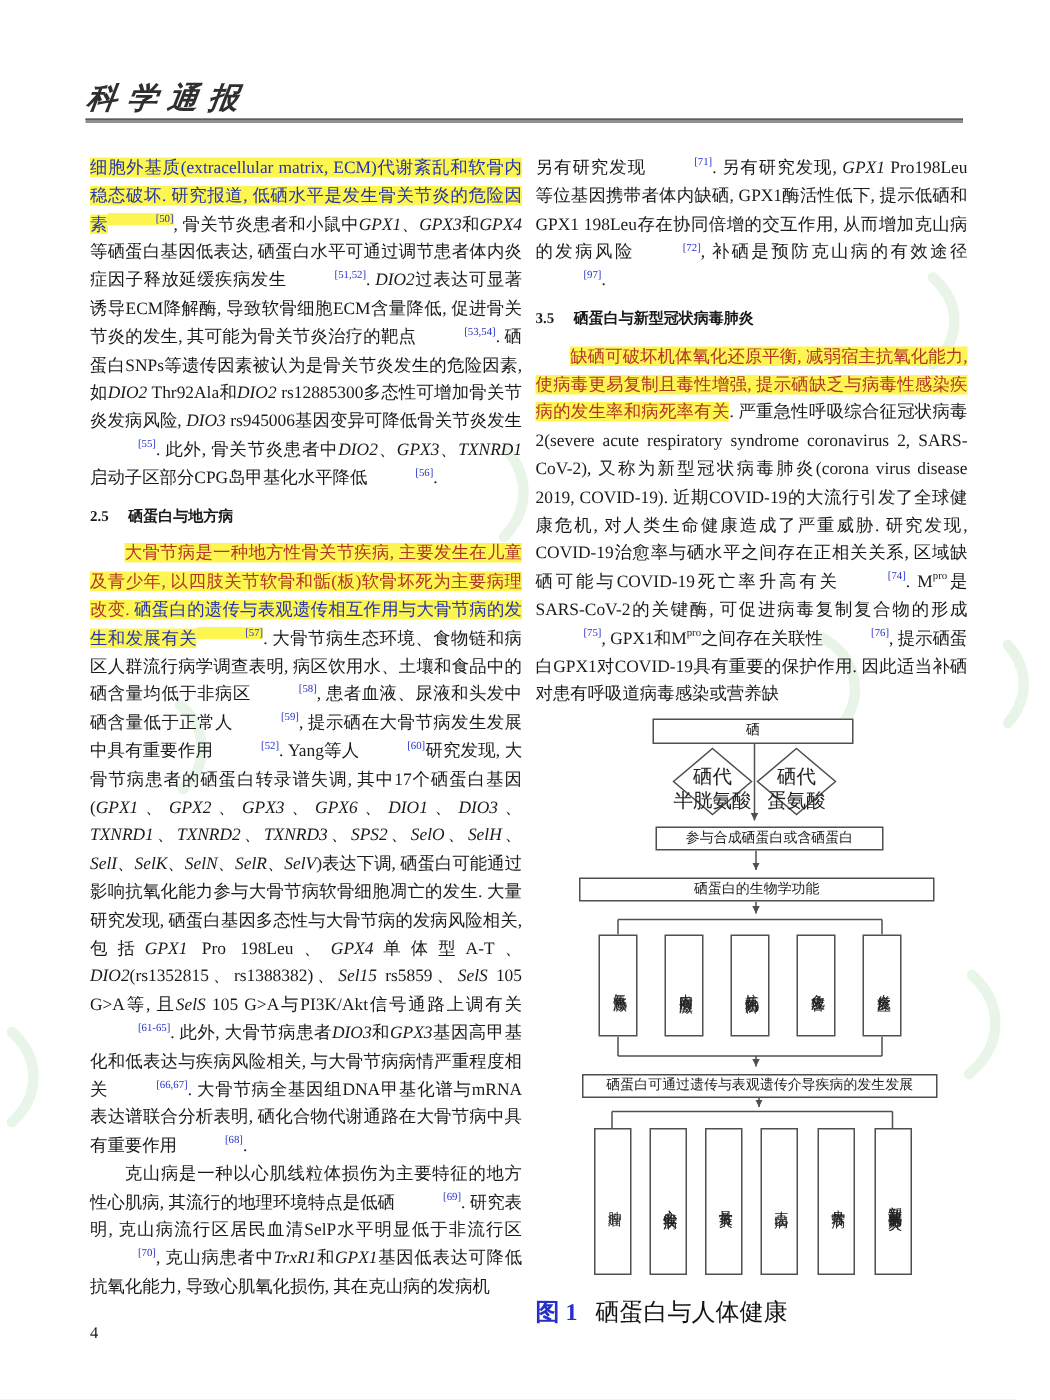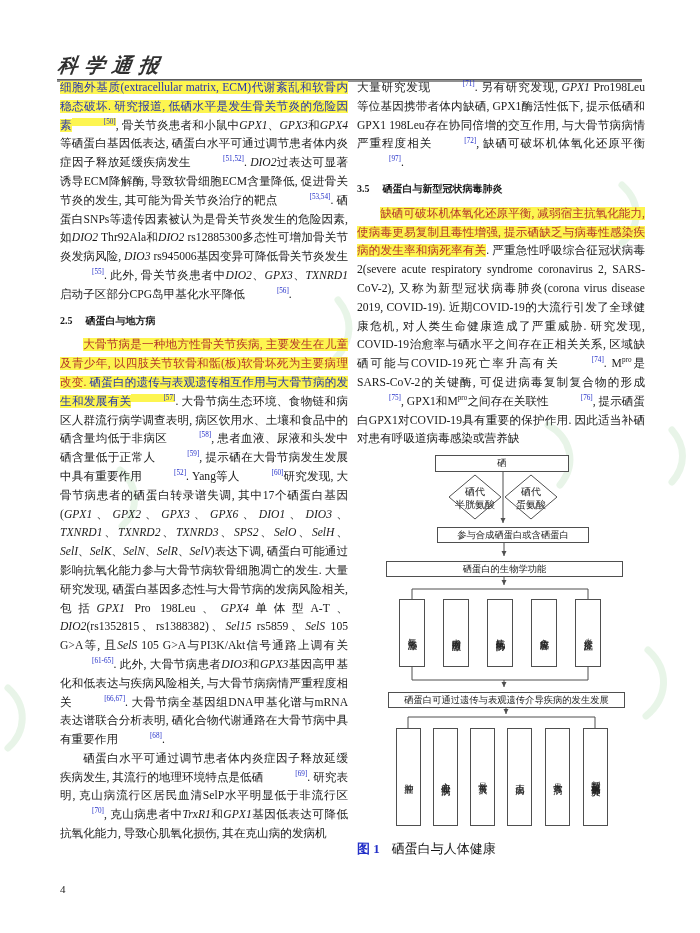--- a/index.html
+++ b/index.html
@@ -3,44 +3,44 @@
 <meta charset="utf-8">
 <style>
   html,body{margin:0;padding:0;background:#e8e8e8;}
   .page{position:relative;width:700px;height:933px;background:#ffffff;overflow:hidden;
         font-family:"Liberation Serif","DejaVu Serif",serif;color:#1a1a1a;}
   .wm{position:absolute;left:0;top:0;z-index:0;pointer-events:none;}
   .logo{position:absolute;left:58px;top:52px;z-index:2;font-size:20px;font-weight:bold;
         font-style:italic;letter-spacing:7px;color:#2f2f2f;transform:skewX(-8deg);}
   .header-rule{position:absolute;left:57px;top:79px;width:585px;height:2px;background:#8f8f8f;
         border-top:1px solid #5c5c5c;z-index:1;}
-  .col{position:absolute;top:79px;width:288px;z-index:1;font-size:11.6px;line-height:18.8px;
+  .col{position:absolute;top:103px;width:288px;z-index:1;font-size:11.6px;line-height:18.8px;
        text-align:justify;overflow-wrap:break-word;}
   #colL{left:60px;}
   #colR{left:357px;}
   p{margin:0;}
   .ind{text-indent:2em;}
   .sec-h{font-weight:bold;font-size:10px;margin:7px 0 6px 0;}
   .sec-h .num{margin-right:13px;}
   sup{font-size:0.62em;line-height:0;vertical-align:super;}
   .ref{color:var(--refblue);padding-left:32px;}
   .hl{background:var(--highlight);}
   .tblue{color:var(--textblue);}
   .tred{color:var(--textred);}
   .gene{font-style:italic;}
   
   .fig{position:relative;width:285px;height:378px;margin-top:4px;}
   .fig svg.connect{position:absolute;left:0;top:0;pointer-events:none;}
   .fbox{position:absolute;box-sizing:border-box;border:1px solid #4f4f4f;background:#fff;
         display:flex;align-items:center;justify-content:center;font-size:9.3px;line-height:1.15;
         color:#222;text-align:center;}
   .vbox{writing-mode:vertical-rl;text-orientation:upright;letter-spacing:1px;}
-  .dtext{position:absolute;width:54px;text-align:center;font-size:10px;line-height:1.25;
+  .dtext{position:absolute;width:54px;text-align:center;font-size:13px;line-height:1.25;
          white-space:pre-line;color:#222;}
-  .fig-cap{margin-top:9px;font-size:13px;line-height:1.45;text-align:left;}
+  .fig-cap{margin-top:9px;font-size:16px;line-height:1.45;text-align:left;}
   .fig-cap .lab{color:var(--refblue);font-weight:bold;margin-right:12px;}
   .cap-cn{color:#141414;}
   .cap-en{color:#141414;}
   .pnum{position:absolute;left:60px;top:883px;font-size:11px;z-index:1;}
 </style>
 </head>
 <body>
 
 <div class="page">
 
@@ -58,25 +58,25 @@
 
   <div class="logo">科学通报</div>
   <div class="header-rule"></div>
 
   <div class="col" id="colL">
     <p><span class="hl tblue">细胞外基质(extracellular matrix, ECM)代谢紊乱和软骨内稳态破坏. 研究报道, 低硒水平是发生骨关节炎的危险因素</span><sup class="ref hl">[50]</sup><span>, 骨关节炎患者和小鼠中</span><span class="gene">GPX1</span><span>、</span><span class="gene">GPX3</span><span>和</span><span class="gene">GPX4</span><span>等硒蛋白基因低表达, 硒蛋白水平可通过调节患者体内炎症因子释放延缓疾病发生</span><sup class="ref">[51,52]</sup><span>. </span><span class="gene">DIO2</span><span>过表达可显著诱导ECM降解酶, 导致软骨细胞ECM含量降低, 促进骨关节炎的发生, 其可能为骨关节炎治疗的靶点</span><sup class="ref">[53,54]</sup><span>. 硒蛋白SNPs等遗传因素被认为是骨关节炎发生的危险因素, 如</span><span class="gene">DIO2</span><span> Thr92Ala和</span><span class="gene">DIO2</span><span> rs12885300多态性可增加骨关节炎发病风险, </span><span class="gene">DIO3</span><span> rs945006基因变异可降低骨关节炎发生</span><sup class="ref">[55]</sup><span>. 此外, 骨关节炎患者中</span><span class="gene">DIO2</span><span>、</span><span class="gene">GPX3</span><span>、</span><span class="gene">TXNRD1</span><span>启动子区部分CPG岛甲基化水平降低</span><sup class="ref">[56]</sup><span>.</span></p>
     <div class="sec-h">
       <span class="num">2.5</span><span>硒蛋白与地方病</span>
     </div>
     <p class="ind"><span class="hl tred">大骨节病是一种地方性骨关节疾病, 主要发生在儿童及青少年, 以四肢关节软骨和骺(板)软骨坏死为主要病理改变. </span><span class="hl tblue">硒蛋白的遗传与表观遗传相互作用与大骨节病的发生和发展有关</span><sup class="ref hl">[57]</sup><span>. 大骨节病生态环境、食物链和病区人群流行病学调查表明, 病区饮用水、土壤和食品中的硒含量均低于非病区</span><sup class="ref">[58]</sup><span>, 患者血液、尿液和头发中硒含量低于正常人</span><sup class="ref">[59]</sup><span>, 提示硒在大骨节病发生发展中具有重要作用</span><sup class="ref">[52]</sup><span>. Yang等人</span><sup class="ref">[60]</sup><span>研究发现, 大骨节病患者的硒蛋白转录谱失调, 其中17个硒蛋白基因(</span><span class="gene">GPX1</span><span>、</span><span class="gene">GPX2</span><span>、</span><span class="gene">GPX3</span><span>、</span><span class="gene">GPX6</span><span>、</span><span class="gene">DIO1</span><span>、</span><span class="gene">DIO3</span><span>、</span><span class="gene">TXNRD1</span><span>、</span><span class="gene">TXNRD2</span><span>、</span><span class="gene">TXNRD3</span><span>、</span><span class="gene">SPS2</span><span>、</span><span class="gene">SelO</span><span>、</span><span class="gene">SelH</span><span>、</span><span class="gene">SelI</span><span>、</span><span class="gene">SelK</span><span>、</span><span class="gene">SelN</span><span>、</span><span class="gene">SelR</span><span>、</span><span class="gene">SelV</span><span>)表达下调, 硒蛋白可能通过影响抗氧化能力参与大骨节病软骨细胞凋亡的发生. 大量研究发现, 硒蛋白基因多态性与大骨节病的发病风险相关, 包括</span><span class="gene">GPX1</span><span> Pro 198Leu、</span><span class="gene">GPX4</span><span>单体型A-T、</span><span class="gene">DIO2</span><span>(rs1352815、rs1388382)、</span><span class="gene">Sel15</span><span> rs5859、</span><span class="gene">SelS</span><span> 105 G&gt;A等, 且</span><span class="gene">SelS</span><span> 105 G&gt;A与PI3K/Akt信号通路上调有关</span><sup class="ref">[61-65]</sup><span>. 此外, 大骨节病患者</span><span class="gene">DIO3</span><span>和</span><span class="gene">GPX3</span><span>基因高甲基化和低表达与疾病风险相关, 与大骨节病病情严重程度相关</span><sup class="ref">[66,67]</sup><span>. 大骨节病全基因组DNA甲基化谱与mRNA表达谱联合分析表明, 硒化合物代谢通路在大骨节病中具有重要作用</span><sup class="ref">[68]</sup><span>.</span></p>
-    <p class="ind"><span>硒蛋白水平可通过调节患者体内炎症因子释放延缓疾病发生, 其流行的地理环境特点是低硒</span><sup class="ref">[69]</sup><span>. 研究表明, 克山病流行区居民血清SelP水平明显低于非流行区</span><sup class="ref">[70]</sup><span>, 克山病患者中</span><span class="gene">TrxR1</span><span>和</span><span class="gene">GPX1</span><span>基因低表达可降低抗氧化能力, 导致心肌氧化损伤, 其在克山病的发病机</span></p>
+    <p class="ind"><span>克山病是一种以心肌线粒体损伤为主要特征的地方性心肌病, 其流行的地理环境特点是低硒</span><sup class="ref">[69]</sup><span>. 研究表明, 克山病流行区居民血清SelP水平明显低于非流行区</span><sup class="ref">[70]</sup><span>, 克山病患者中</span><span class="gene">TrxR1</span><span>和</span><span class="gene">GPX1</span><span>基因低表达可降低抗氧化能力, 导致心肌氧化损伤, 其在克山病的发病机</span></p>
   </div>
 
   <div class="col" id="colR">
-    <p><span>大量研究发现</span><sup class="ref">[71]</sup><span>. 另有研究发现, </span><span class="gene">GPX1</span><span> Pro198Leu等位基因携带者体内缺硒, GPX1酶活性低下, 提示低硒和GPX1 198Leu存在协同倍增的交互作用, 与大骨节病病情严重程度相关</span><sup class="ref">[72]</sup><span>, 缺硒可破坏机体氧化还原平衡</span><sup class="ref">[97]</sup><span>.</span></p>
+    <p><span>另有研究发现</span><sup class="ref">[71]</sup><span>. 另有研究发现, </span><span class="gene">GPX1</span><span> Pro198Leu等位基因携带者体内缺硒, GPX1酶活性低下, 提示低硒和GPX1 198Leu存在协同倍增的交互作用, 从而增加克山病的发病风险</span><sup class="ref">[72]</sup><span>, 补硒是预防克山病的有效途径</span><sup class="ref">[97]</sup><span>.</span></p>
     <div class="sec-h">
       <span class="num">3.5</span><span>硒蛋白与新型冠状病毒肺炎</span>
     </div>
     <p class="ind"><span class="hl tred">缺硒可破坏机体氧化还原平衡, 减弱宿主抗氧化能力, 使病毒更易复制且毒性增强, 提示硒缺乏与病毒性感染疾病的发生率和病死率有关</span><span>. 严重急性呼吸综合征冠状病毒2(severe acute respiratory syndrome coronavirus 2, SARS-CoV-2), 又称为新型冠状病毒肺炎(corona virus disease 2019, COVID-19). 近期COVID-19的大流行引发了全球健康危机, 对人类生命健康造成了严重威胁. 研究发现, COVID-19治愈率与硒水平之间存在正相关关系, 区域缺硒可能与COVID-19死亡率升高有关</span><sup class="ref">[74]</sup><span>. M</span><sup>pro</sup><span>是SARS-CoV-2的关键酶, 可促进病毒复制复合物的形成</span><sup class="ref">[75]</sup><span>, GPX1和M</span><sup>pro</sup><span>之间存在关联性</span><sup class="ref">[76]</sup><span>, 提示硒蛋白GPX1对COVID-19具有重要的保护作用. 因此适当补硒对患有呼吸道病毒感染或营养缺</span></p>
 
     <div class="fig">
       <svg class="connect" width="285" height="378">
         <defs>
           <marker id="ah" markerWidth="7" markerHeight="7" refX="5" refY="2.5" orient="auto">
             <path d="M0,0 L5,2.5 L0,5 Z" fill="#4f4f4f"></path>

